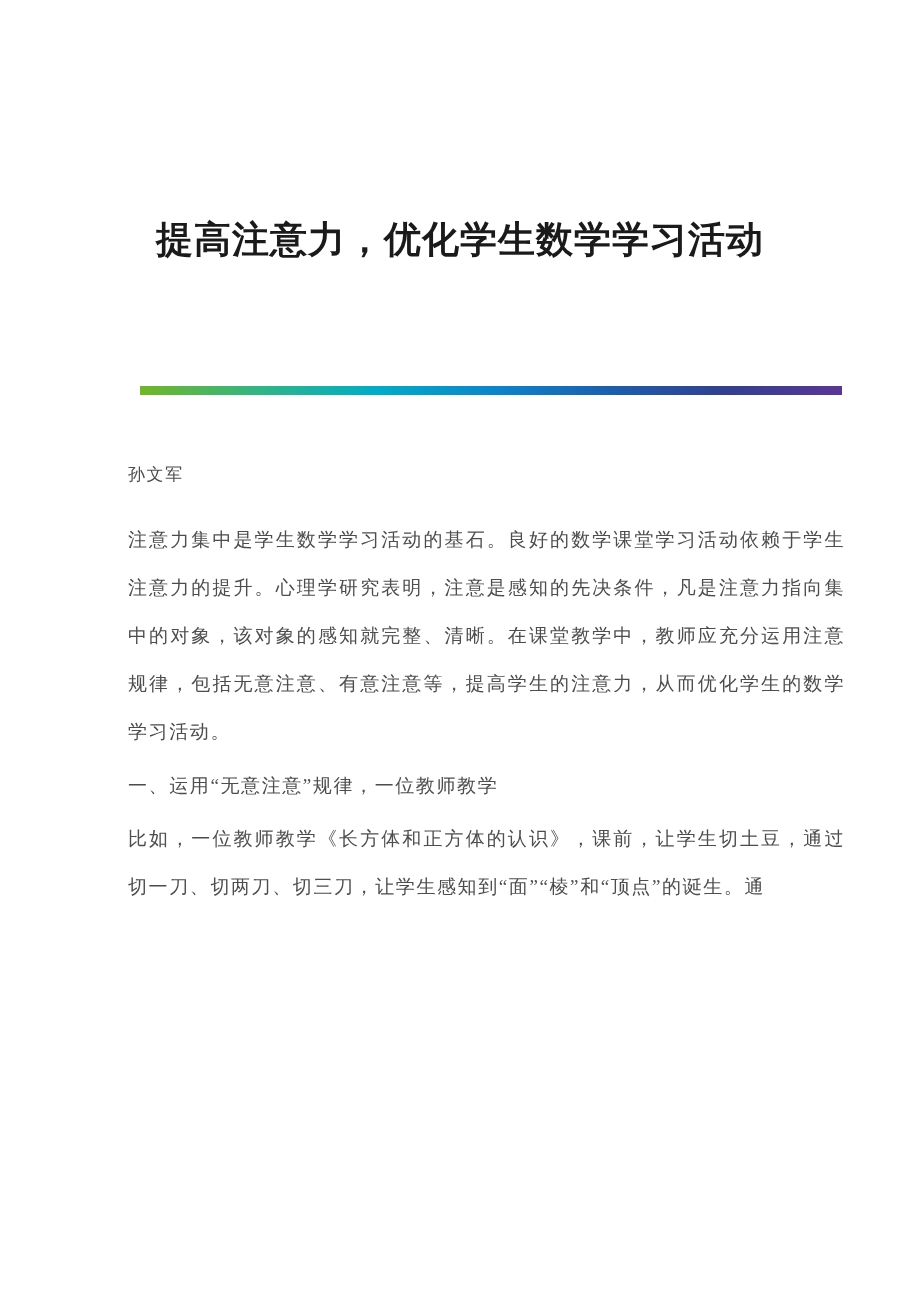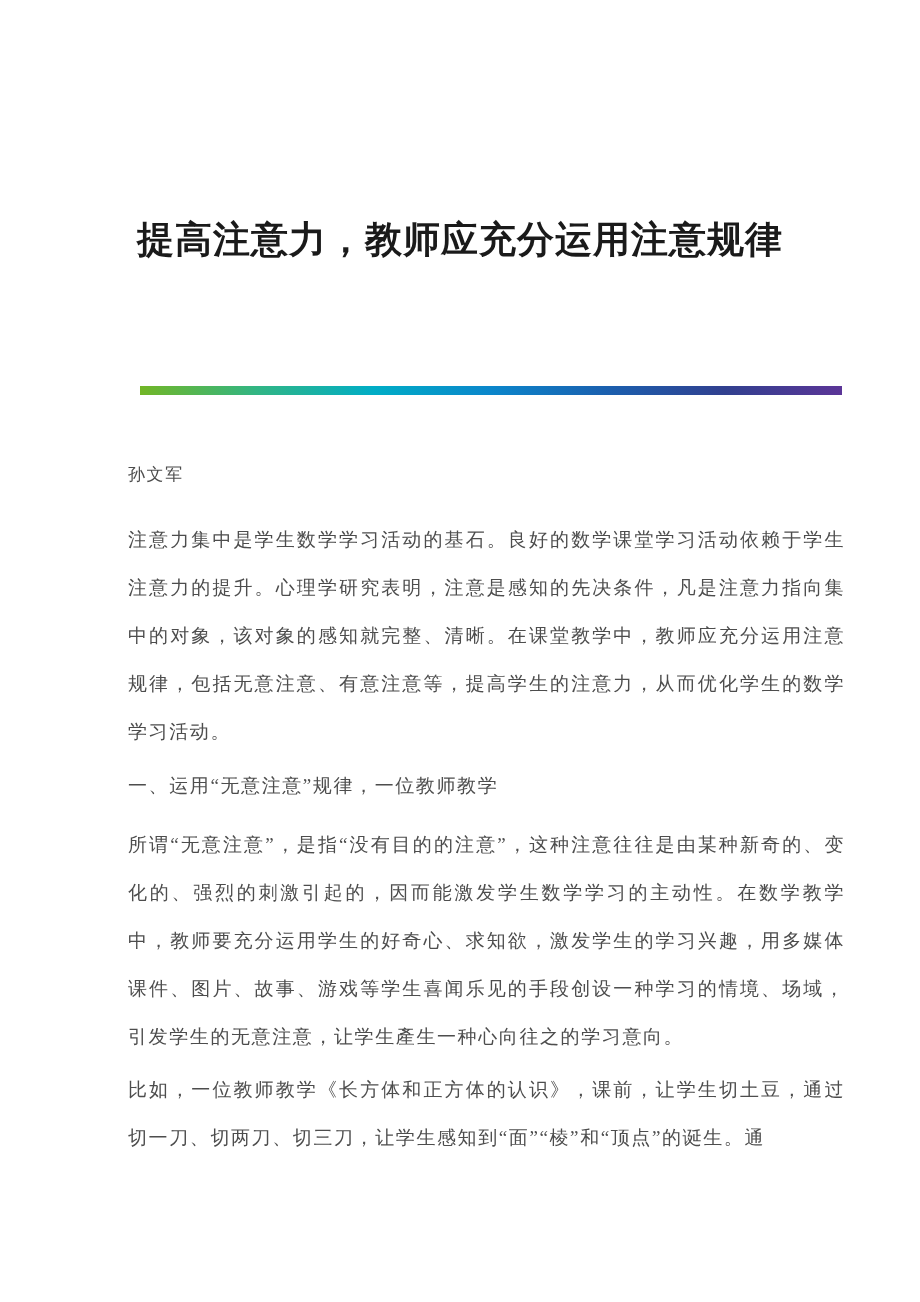--- a/index.html
+++ b/index.html
@@ -50,27 +50,26 @@
   .para-1 { margin-top: 17px; }
   .section-heading { margin-top: 6px; text-align: left; white-space: nowrap; }
   .para-2 { margin-top: 11px; }
   .para-3 { margin-top: 5px; }
 </style>
 </head>
 <body>
 
 <div class="page">
 
-  <h1 class="doc-title">提高注意力，教师应充分运用注意规律</h1>
+  <h1 class="doc-title">提高注意力，优化学生数学学习活动</h1>
 
   <div class="divider" style="background: linear-gradient(90deg, rgb(114, 182, 38), rgb(49, 181, 132), rgb(0, 173, 198), rgb(11, 134, 203), rgb(27, 95, 174), rgb(49, 64, 143), rgb(91, 53, 151));"></div>
 
   <div class="author">孙文军</div>
 
   <p class="para para-1">注意力集中是学生数学学习活动的基石。良好的数学课堂学习活动依赖于学生注意力的提升。心理学研究表明，注意是感知的先决条件，凡是注意力指向集中的对象，该对象的感知就完整、清晰。在课堂教学中，教师应充分运用注意规律，包括无意注意、有意注意等，提高学生的注意力，从而优化学生的数学学习活动。</p>
 
   <h2 class="section-heading">一、运用“无意注意”规律，一位教师教学</h2>
 
-  <p class="para para-2">所谓“无意注意”，是指“没有目的的注意”，这种注意往往是由某种新奇的、变化的、强烈的刺激引起的，因而能激发学生数学学习的主动性。在数学教学中，教师要充分运用学生的好奇心、求知欲，激发学生的学习兴趣，用多媒体课件、图片、故事、游戏等学生喜闻乐见的手段创设一种学习的情境、场域，引发学生的无意注意，让学生產生一种心向往之的学习意向。</p>
 
   <p class="para para-3">比如，一位教师教学《长方体和正方体的认识》，课前，让学生切土豆，通过切一刀、切两刀、切三刀，让学生感知到“面”“棱”和“顶点”的诞生。通</p>
 
 </div>
 
 </body></html>

